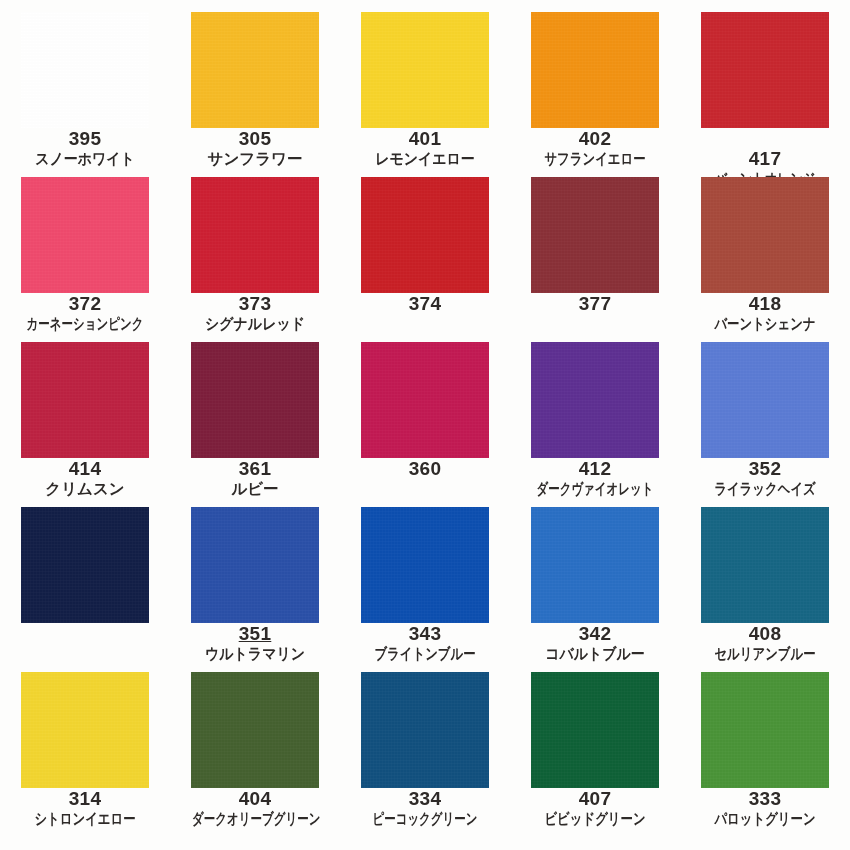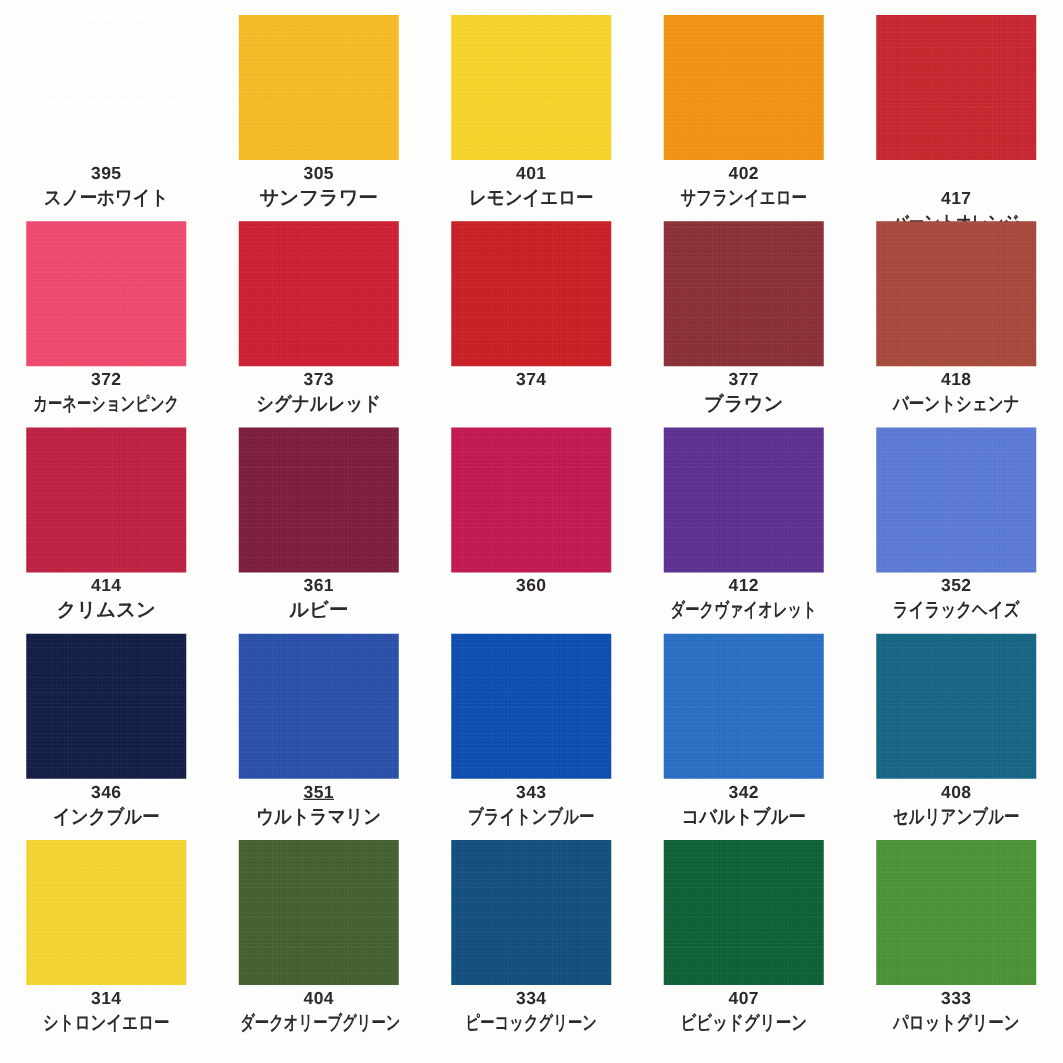--- a/index.html
+++ b/index.html
@@ -61,21 +61,21 @@
   }
   .swatch-caption {
     position: absolute;
     left: 0;
     top: 128px;
     width: 170px;
     text-align: center;
   }
   .swatch-code {
     display: block;
-    font-size: 14px;
+    font-size: 19px;
     font-weight: bold;
     color: #2e2a28;
     letter-spacing: 0.3px;
     line-height: 21px;
   }
   .swatch-name {
     display: block;
     font-size: 15.5px;
     font-weight: bold;
     color: #2e2a28;
@@ -144,21 +144,20 @@
       <div class="swatch-cell">
         <div class="swatch-chip" style="background: rgb(201, 32, 38);"></div>
         <div class="swatch-caption">
           <span class="swatch-code" style="color: rgb(46, 42, 40);">374</span>
         </div>
       </div>
       <div class="swatch-cell">
         <div class="swatch-chip" style="background: rgb(138, 49, 56);"></div>
         <div class="swatch-caption">
           <span class="swatch-code" style="color: rgb(46, 42, 40);">377</span>
-          <span class="swatch-name" style="color: rgb(46, 42, 40);">ブラウン</span>
         </div>
       </div>
       <div class="swatch-cell">
         <div class="swatch-chip" style="background: rgb(167, 74, 60);"></div>
         <div class="swatch-caption">
           <span class="swatch-code" style="color: rgb(46, 42, 40);">418</span>
           <span class="swatch-name squeeze-2" style="color: rgb(46, 42, 40);">バーントシェンナ</span>
         </div>
       </div>
       <div class="swatch-cell">
@@ -190,24 +189,20 @@
       </div>
       <div class="swatch-cell">
         <div class="swatch-chip" style="background: rgb(91, 123, 212);"></div>
         <div class="swatch-caption">
           <span class="swatch-code" style="color: rgb(46, 42, 40);">352</span>
           <span class="swatch-name squeeze-2" style="color: rgb(46, 42, 40);">ライラックヘイズ</span>
         </div>
       </div>
       <div class="swatch-cell">
         <div class="swatch-chip" style="background: rgb(19, 31, 71);"></div>
-        <div class="swatch-caption">
-          <span class="swatch-code" style="color: rgb(46, 42, 40);">346</span>
-          <span class="swatch-name squeeze-1" style="color: rgb(46, 42, 40);">インクブルー</span>
-        </div>
       </div>
       <div class="swatch-cell">
         <div class="swatch-chip" style="background: rgb(43, 80, 168);"></div>
         <div class="swatch-caption">
           <span class="swatch-code" style="color: rgb(46, 42, 40); text-decoration: underline;">351</span>
           <span class="swatch-name squeeze-1" style="color: rgb(46, 42, 40);">ウルトラマリン</span>
         </div>
       </div>
       <div class="swatch-cell">
         <div class="swatch-chip" style="background: rgb(13, 79, 176);"></div>

